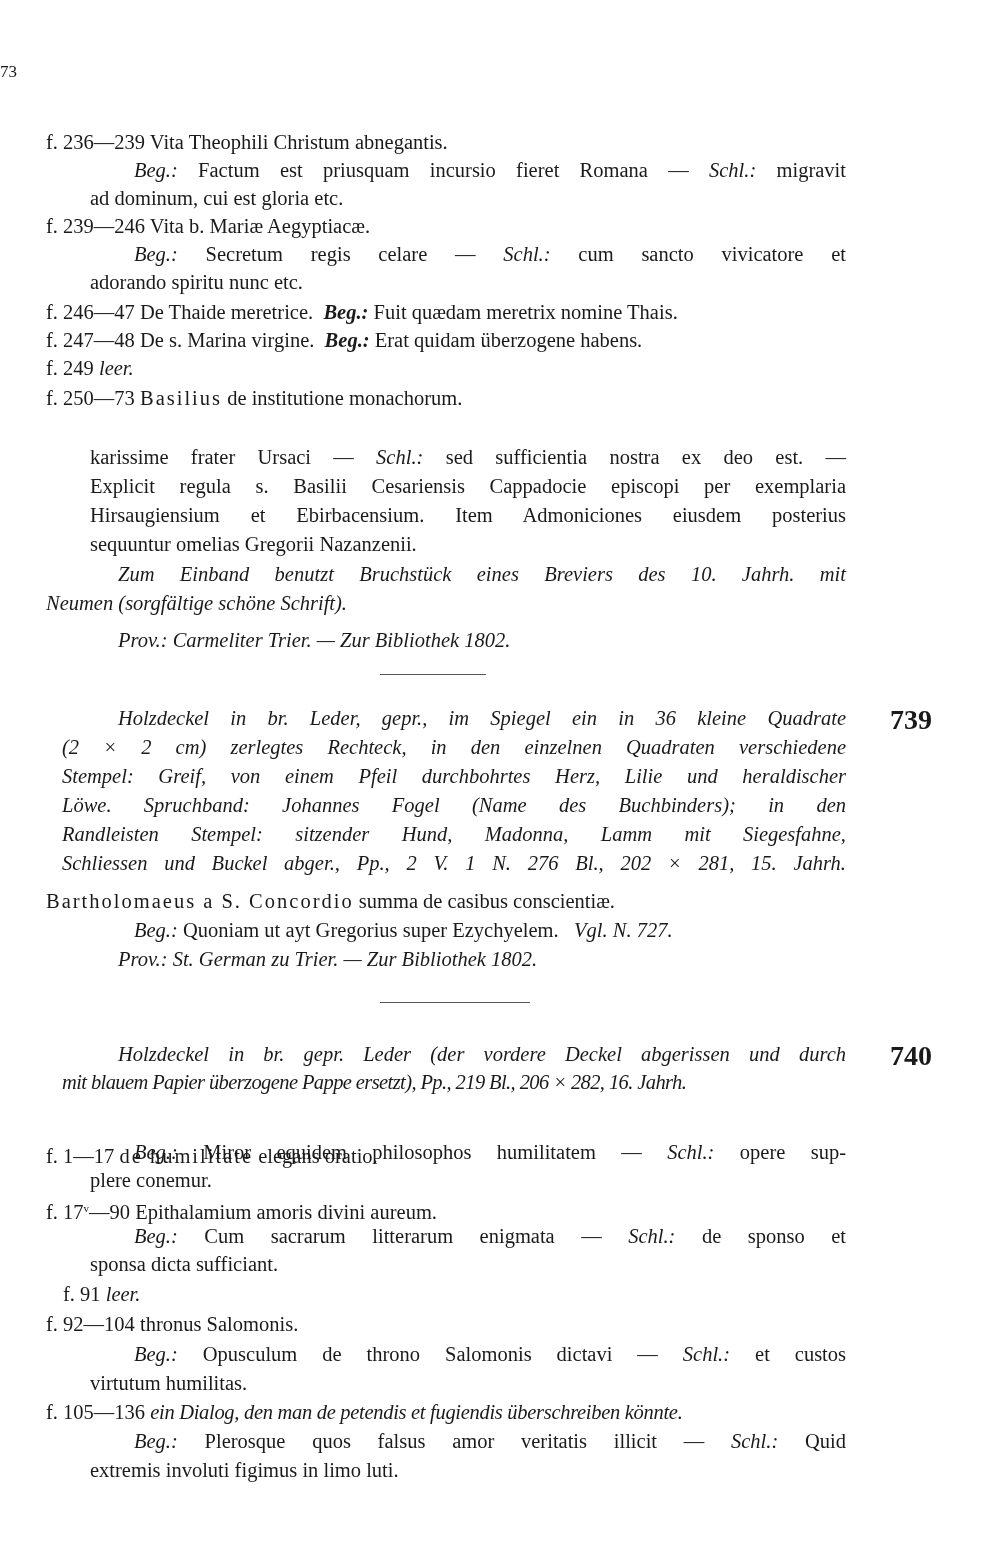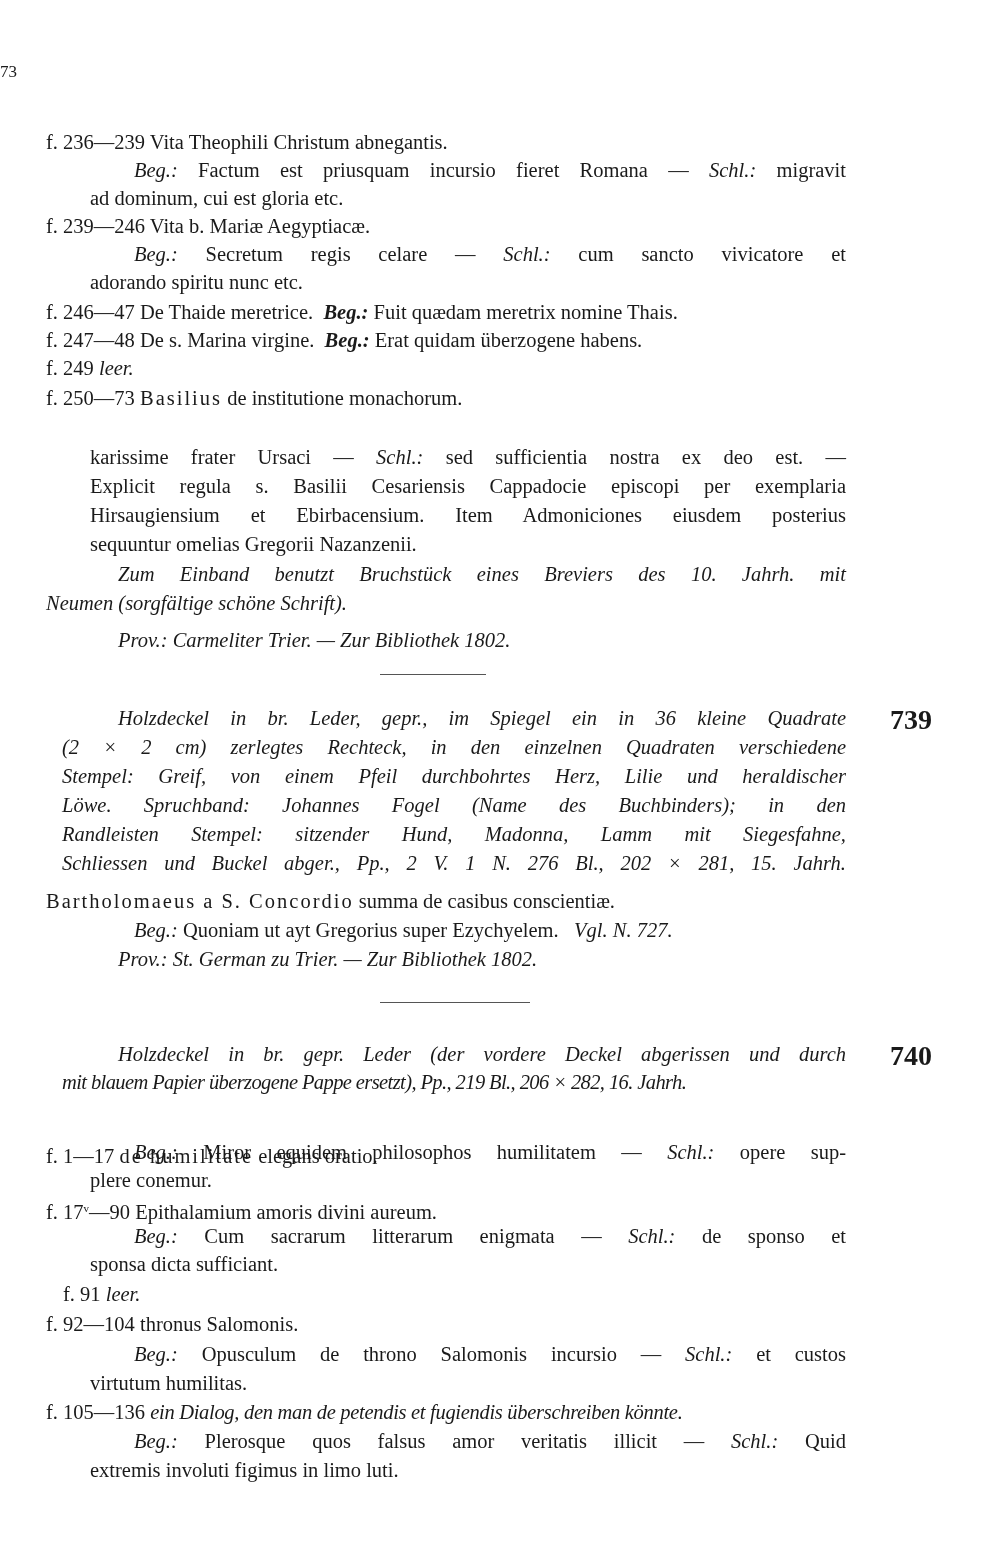--- a/index.html
+++ b/index.html
@@ -117,21 +117,21 @@
   <div class="line" style="left:90px;top:1250px;">sponsa dicta sufficiant.</div>
 
   <div class="line" style="left:46px;top:1280px;margin-left:17px;">
     <span>f. 91</span> <span class="i">leer.</span>
   </div>
 
   <div class="line" style="left:46px;top:1310px;">
     <span>f. 92—104</span> <span>thronus Salomonis.</span>
   </div>
   <div class="line just" style="left:134px;top:1340px;width:712px;">
-    <span class="i">Beg.:</span> <span>Opusculum de throno Salomonis incursio —</span> <span class="i">Schl.:</span> <span>et custos</span>
+    <span class="i">Beg.:</span> <span>Opusculum de throno Salomonis dictavi —</span> <span class="i">Schl.:</span> <span>et custos</span>
   </div>
   <div class="line" style="left:90px;top:1369px;">virtutum humilitas.</div>
 
   <div class="line" style="left:46px;top:1398px;">
     <span>f. 105—136</span> <span class="i" style="letter-spacing:-0.3px;">ein Dialog, den man de petendis et fugiendis überschreiben könnte.</span>
   </div>
   <div class="line just" style="left:134px;top:1427px;width:712px;">
     <span class="i">Beg.:</span> <span>Plerosque quos falsus amor veritatis illicit —</span> <span class="i">Schl.:</span> <span>Quid</span>
   </div>
   <div class="line" style="left:90px;top:1456px;">extremis involuti figimus in limo luti.</div>

